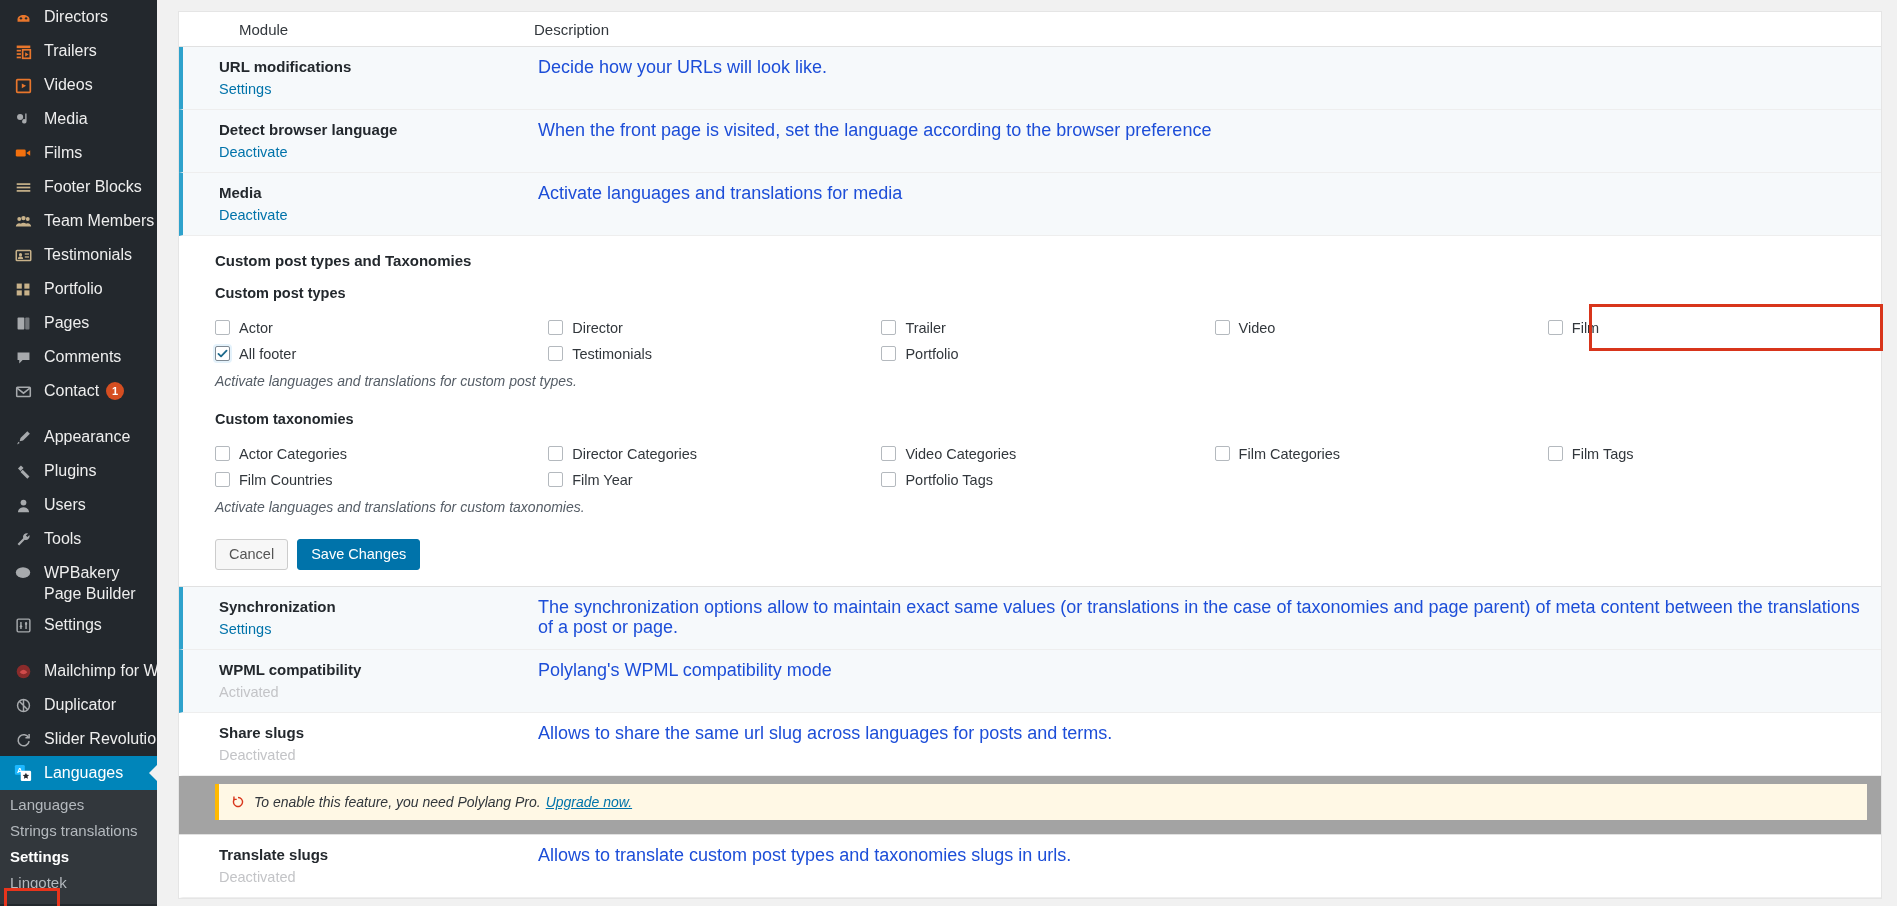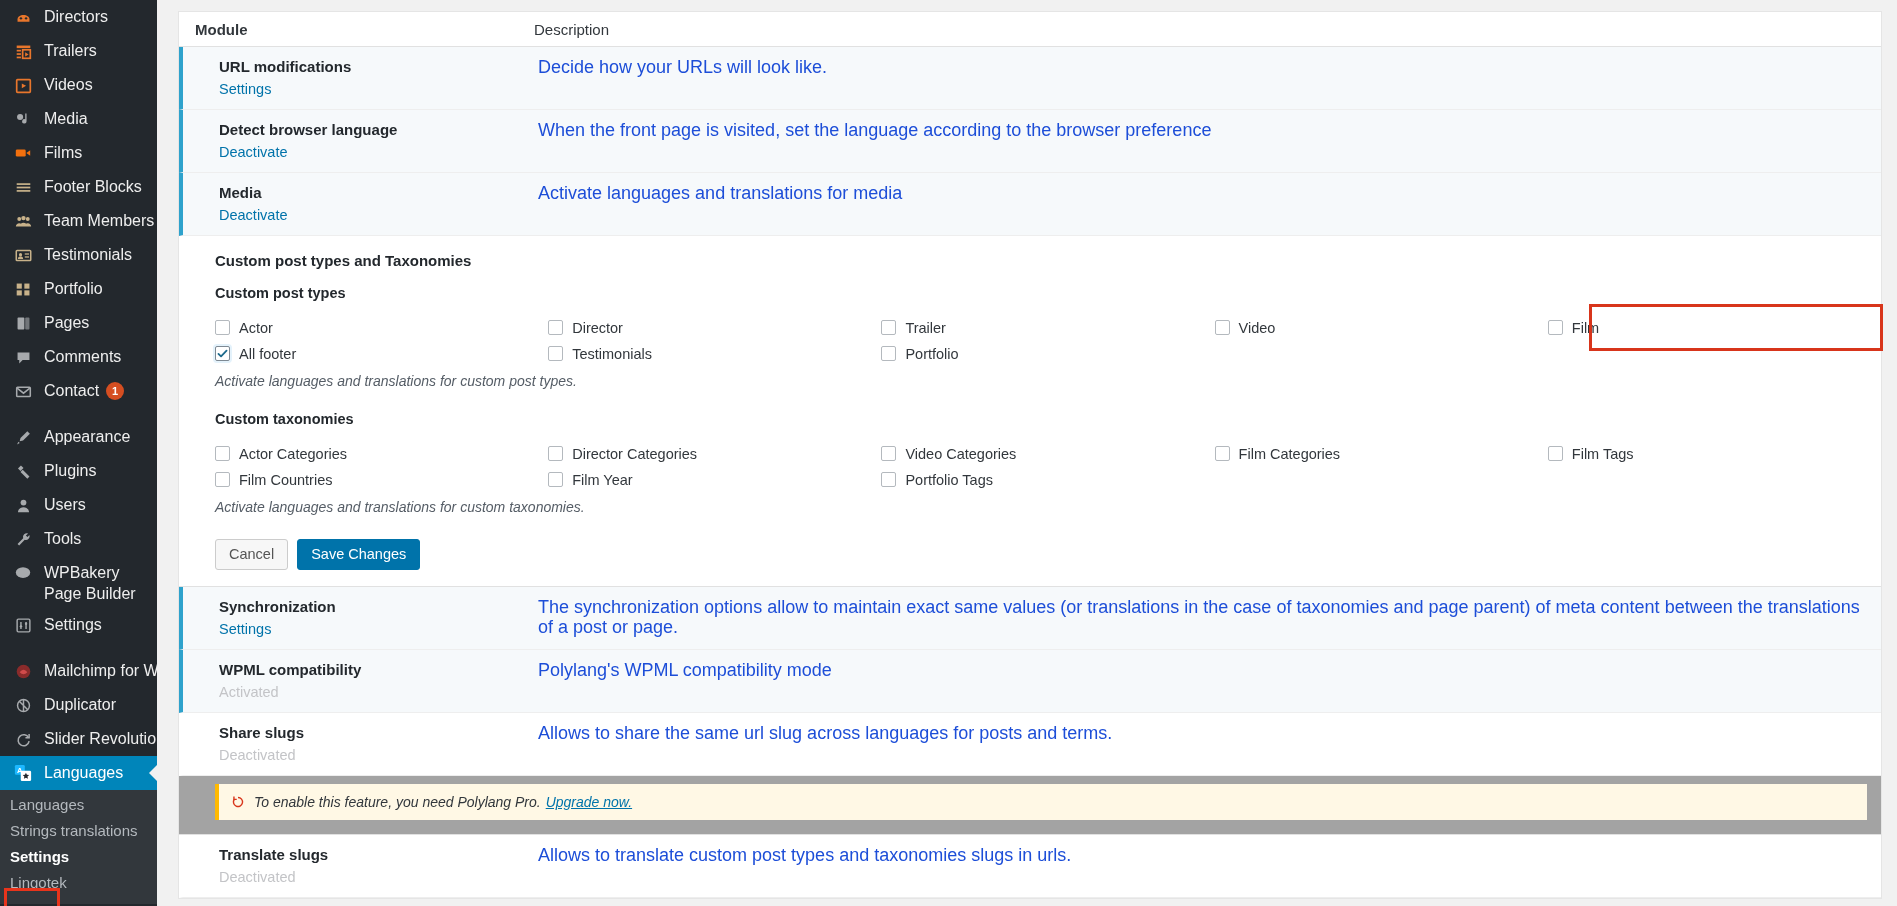--- a/index.html
+++ b/index.html
@@ -102,21 +102,21 @@
   }
 
   
   .tbl-head {
     display: flex;
     background: #fff;
     height: 35px;
     align-items: center;
     border-bottom: 1px solid #e1e1e1;
   }
-  .tbl-head .col-mod { width: 355px; padding-left: 16px; font-weight: bold; }
+  .tbl-head .col-mod { width: 355px; padding-left: 60px; }
   .th { font-size: 15px; color: #32373c; font-weight: 400; }
 
   .row {
     display: flex;
     border-bottom: 1px solid #eeeeee;
     background: #f6f9fb;
     border-left: 4px solid #2EA2CC;
     min-height: 55px;
   }
   .row.plain { background: #fff; border-left: 4px solid transparent; }

